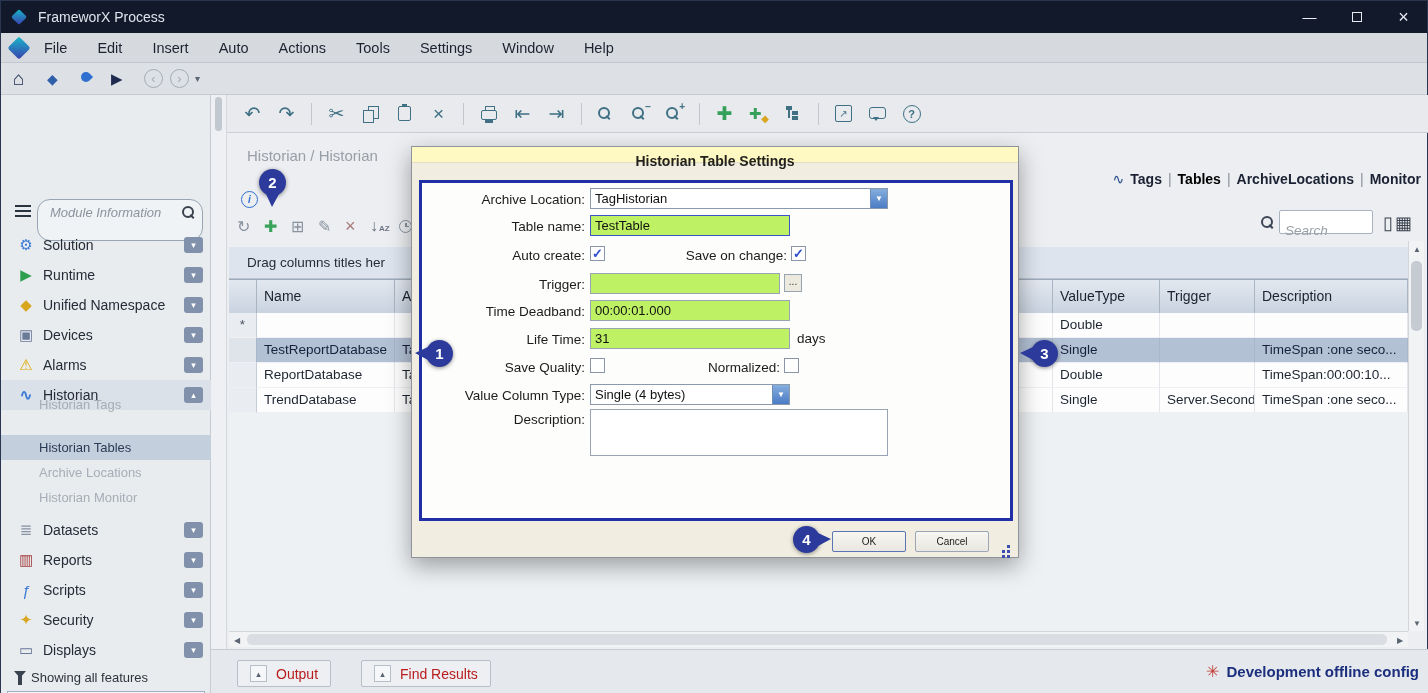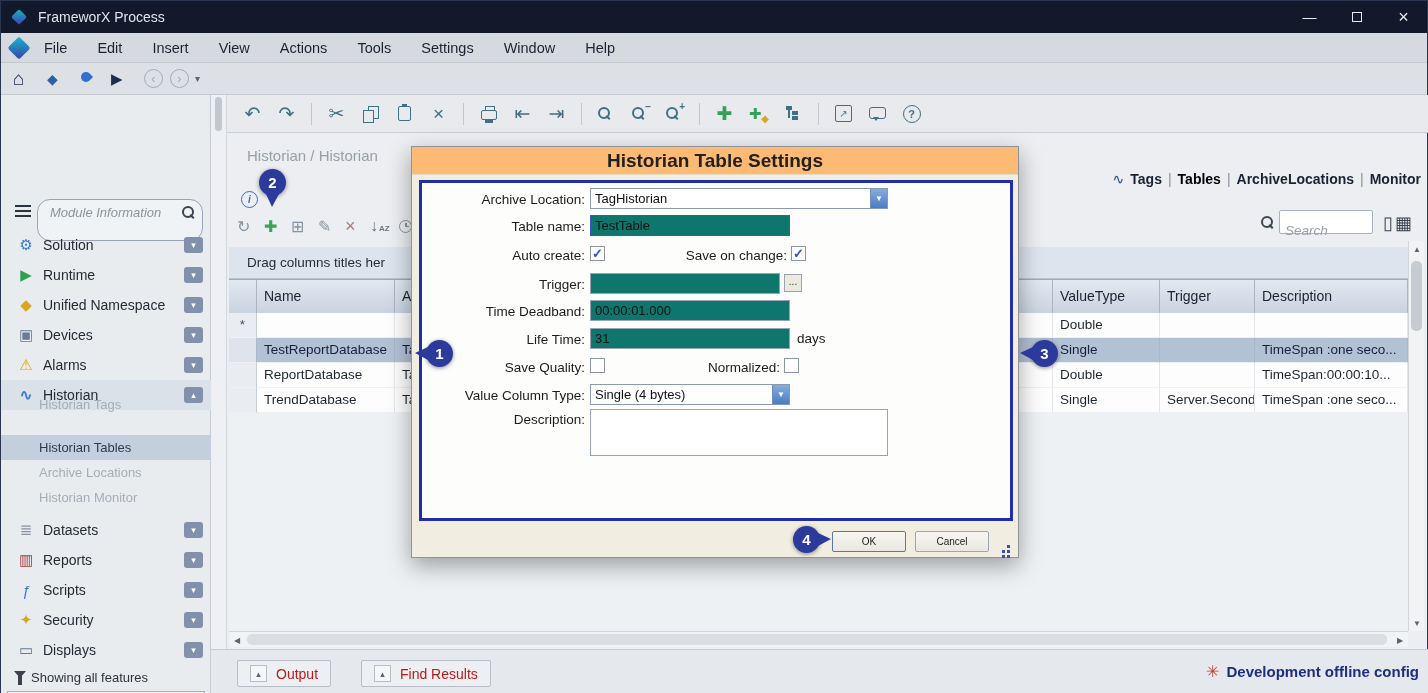--- a/index.html
+++ b/index.html
@@ -123,24 +123,24 @@
   .bottom-bar { position:absolute; left:210px; top:648px; width:1218px; height:45px; background:#e5e8ec; border-top:1px solid #c7ccd2; }
   .btab { position:absolute; top:10px; height:27px; border:1px solid #b7bec7; border-radius:2px; background:#edeff2; display:flex; align-items:center; gap:9px; padding:0 12px; }
   .btab .cbox { width:17px; height:17px; border:1px solid #b7bec7; background:#f6f7f9; color:#5a6472; font-size:9px; display:flex; align-items:center; justify-content:center; }
   .btab .blabel { font-size:14px; color:#b91c1c; }
   .status { position:absolute; right:10px; top:12px; display:flex; align-items:center; gap:7px; }
   .status .mark { color:#c23b32; font-size:16px; }
   .status .stext { font-size:15px; font-weight:bold; color:#1c2f7e; }
 
   
   .dialog { position:absolute; left:410px; top:145px; width:608px; height:412px; background:#f1eee1; border:1px solid #8f949c; box-shadow:0 8px 22px rgba(0,0,0,.35); z-index:50; }
-  .dlg-title { height:28px; background:#fdba74; border-bottom:1px solid #e3ddc4; text-align:center; line-height:28px; font-size:19px; font-weight:bold; color:#23211c; }
+  .dlg-title { height:16px; background:#fef9c3; border-bottom:1px solid #e3ddc4; text-align:center; line-height:28px; font-size:14px; font-weight:bold; color:#23211c; }
   .dlg-inner { position:absolute; left:7px; top:33px; width:594px; height:341px; border:3px solid #202fa6; background:#fdfdfb; }
   .flabel { position:absolute; left:8px; width:165px; text-align:right; font-size:13.5px; color:#1c1c1c; }
-  .finput { position:absolute; height:21px; border:1px solid #98a4b4; background:#0f766e; font-size:13px; color:#111; padding:1px 4px; font-family:inherit; outline:none; }
+  .finput { position:absolute; height:21px; border:1px solid #98a4b4; background:#bef264; font-size:13px; color:#111; padding:1px 4px; font-family:inherit; outline:none; }
   .combo { position:absolute; height:21px; border:1px solid #8b99ac; background:#fff; display:flex; }
   .combo .val { flex:1; font-size:13px; padding:2px 0 0 4px; color:#111; white-space:nowrap; overflow:hidden; }
   .combo .arrow { width:17px; background:linear-gradient(#85aede,#4b7cc4); border-left:1px solid #6f8fb8; color:#fff; font-size:8px; display:flex; align-items:center; justify-content:center; }
   .chk { position:absolute; width:15px; height:15px; border:1px solid #8a96a8; background:#fff; color:#2f4fd0; font-weight:bold; font-size:13px; line-height:13px; text-align:center; }
   .browse-btn { position:absolute; width:18px; height:18px; border:1px solid #98a4b4; background:#eceade; font-size:10px; line-height:10px; text-align:center; color:#333; }
   .unit { position:absolute; font-size:13.5px; color:#1c1c1c; }
   .dtext { position:absolute; border:1px solid #98a4b4; background:#fff; resize:none; font-family:inherit; font-size:13px; outline:none; }
   .dlg-btn { position:absolute; width:74px; height:21px; background:linear-gradient(#f7f6f1,#e9e7e0); border:1px solid #9aa5b5; border-radius:2px; font-size:10px; color:#1d1d1d; font-family:inherit; }
   .dlg-btn.ok { border-color:#5a74b4; }
   .grip { position:absolute; left:588px; top:396px; width:10px; height:10px; }
@@ -173,21 +173,21 @@
           <span>×</span>
         </div>
     </div>
   </div>
 
   <div class="menubar">
     <div class="menu-logo"></div>
     <span class="menu-item">File</span>
     <span class="menu-item">Edit</span>
     <span class="menu-item">Insert</span>
-    <span class="menu-item">View</span>
+    <span class="menu-item">Auto</span>
     <span class="menu-item">Actions</span>
     <span class="menu-item">Tools</span>
     <span class="menu-item">Settings</span>
     <span class="menu-item">Window</span>
     <span class="menu-item">Help</span>
   </div>
 
   <div class="quickbar">
     <div class="qb" style="left:12px;top:5px;font-size:19px;color:#1e2b4f">⌂</div>
     <div class="qb" style="left:46px;top:8px;font-size:14px;color:#2f5fa8">◆</div>

